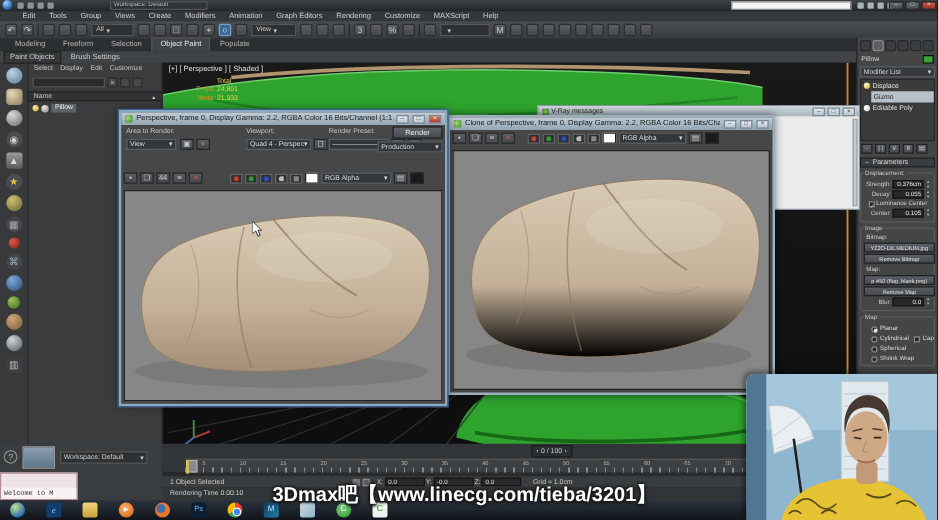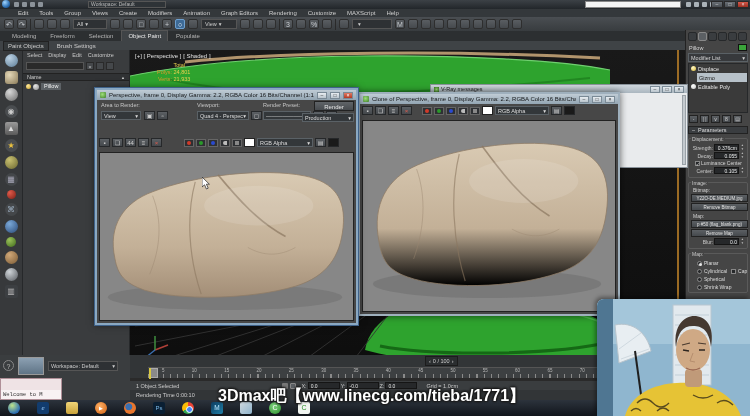--- a/index.html
+++ b/index.html
@@ -749,15 +749,15 @@
       <rect x="88" y="70" width="17" height="18" rx="4" fill="#c09a79"></rect>
       <ellipse cx="96" cy="51" rx="17" ry="21" fill="#cfa985"></ellipse>
       <path d="M79,48 C76,26 88,17 97,17 C108,17 118,26 114,48 C112,32 106,27 96,27 C85,27 81,34 79,48 Z" fill="#453931"></path>
       <path d="M85,46 l8,-2 M101,44 l8,1" stroke="#4a3a2e" stroke-width="1.2" fill="none"></path>
       <path d="M86,51 l6,1 M102,51 l6,0" stroke="#2e2620" stroke-width="1.4" fill="none"></path>
       <path d="M96,54 l-3,8 l5,1" stroke="#b58e6e" stroke-width="1" fill="none"></path>
       <path d="M89,69 q7,4 14,0" stroke="#9c6a54" stroke-width="1.4" fill="none"></path>
     </svg>
   </div>
 
-  <div class="abs watermark">3Dmax吧【www.linecg.com/tieba/1771】</div>
+  <div class="abs watermark">3Dmax吧【www.linecg.com/tieba/3201】</div>
 
 </div>
 
 </body></html>

